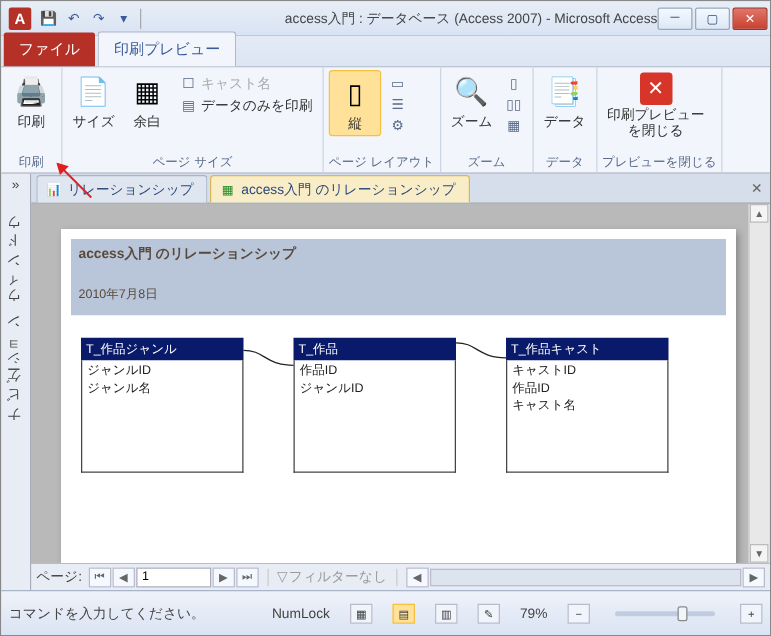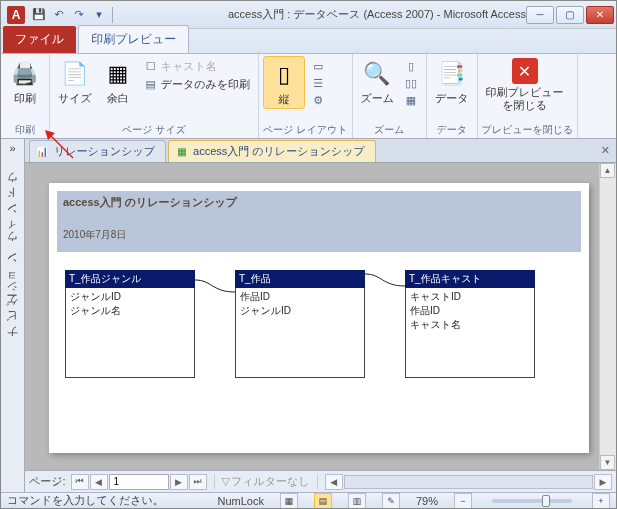--- a/index.html
+++ b/index.html
@@ -59,21 +59,21 @@
   .tbl-body { border: 1px solid #444; border-top: none; min-height: 90px; padding: 2px 4px; }
   .fld { font-size: 10px; color: #222; line-height: 1.4; }
 
   
   .page-nav { height: 22px; background: #e8ecf4; border-top: 1px solid #aab; display: flex; align-items: center; gap: 1px; padding: 0 4px; }
   .pn-btn { width: 18px; height: 16px; display: flex; align-items: center; justify-content: center; border: 1px solid #bbc; background: #f4f8ff; cursor: pointer; color: #666; font-size: 9px; }
   .pn-input { width: 60px; height: 16px; border: 1px solid #aab; padding: 0 4px; font-size: 10px; }
   .pn-label { color: #444; margin-right: 4px; }
   .pn-sep { width: 1px; height: 14px; background: #ccc; margin: 0 6px; }
 
-  .status { height: 16px; background: linear-gradient(#eef2fa,#dbe4f3); border-top: 1px solid #a8b5c8; display: flex; align-items: center; padding: 0 6px; gap: 16px; color: #444; }
+  .status { height: 36px; background: linear-gradient(#eef2fa,#dbe4f3); border-top: 1px solid #a8b5c8; display: flex; align-items: center; padding: 0 6px; gap: 16px; color: #444; }
   .status .sp { flex: 1; }
   .view-btn { width: 18px; height: 16px; border: 1px solid #bbc; display: flex; align-items: center; justify-content: center; cursor: pointer; background: #f0f4fb; font-size: 9px; }
   .view-btn.active { background: #ffe199; border-color: #f5c145; }
   .zoom-slider { width: 80px; height: 4px; background: #c0cde0; position: relative; border-radius: 2px; margin: 0 4px; }
   .zoom-thumb { position: absolute; width: 8px; height: 12px; background: #f0f4fb; border: 1px solid #888; top: -4px; left: 50px; border-radius: 2px; }
 
   
   .red-arrow { position: absolute; left: 45px; top: 130px; width: 30px; height: 30px; pointer-events: none; }
 
   

